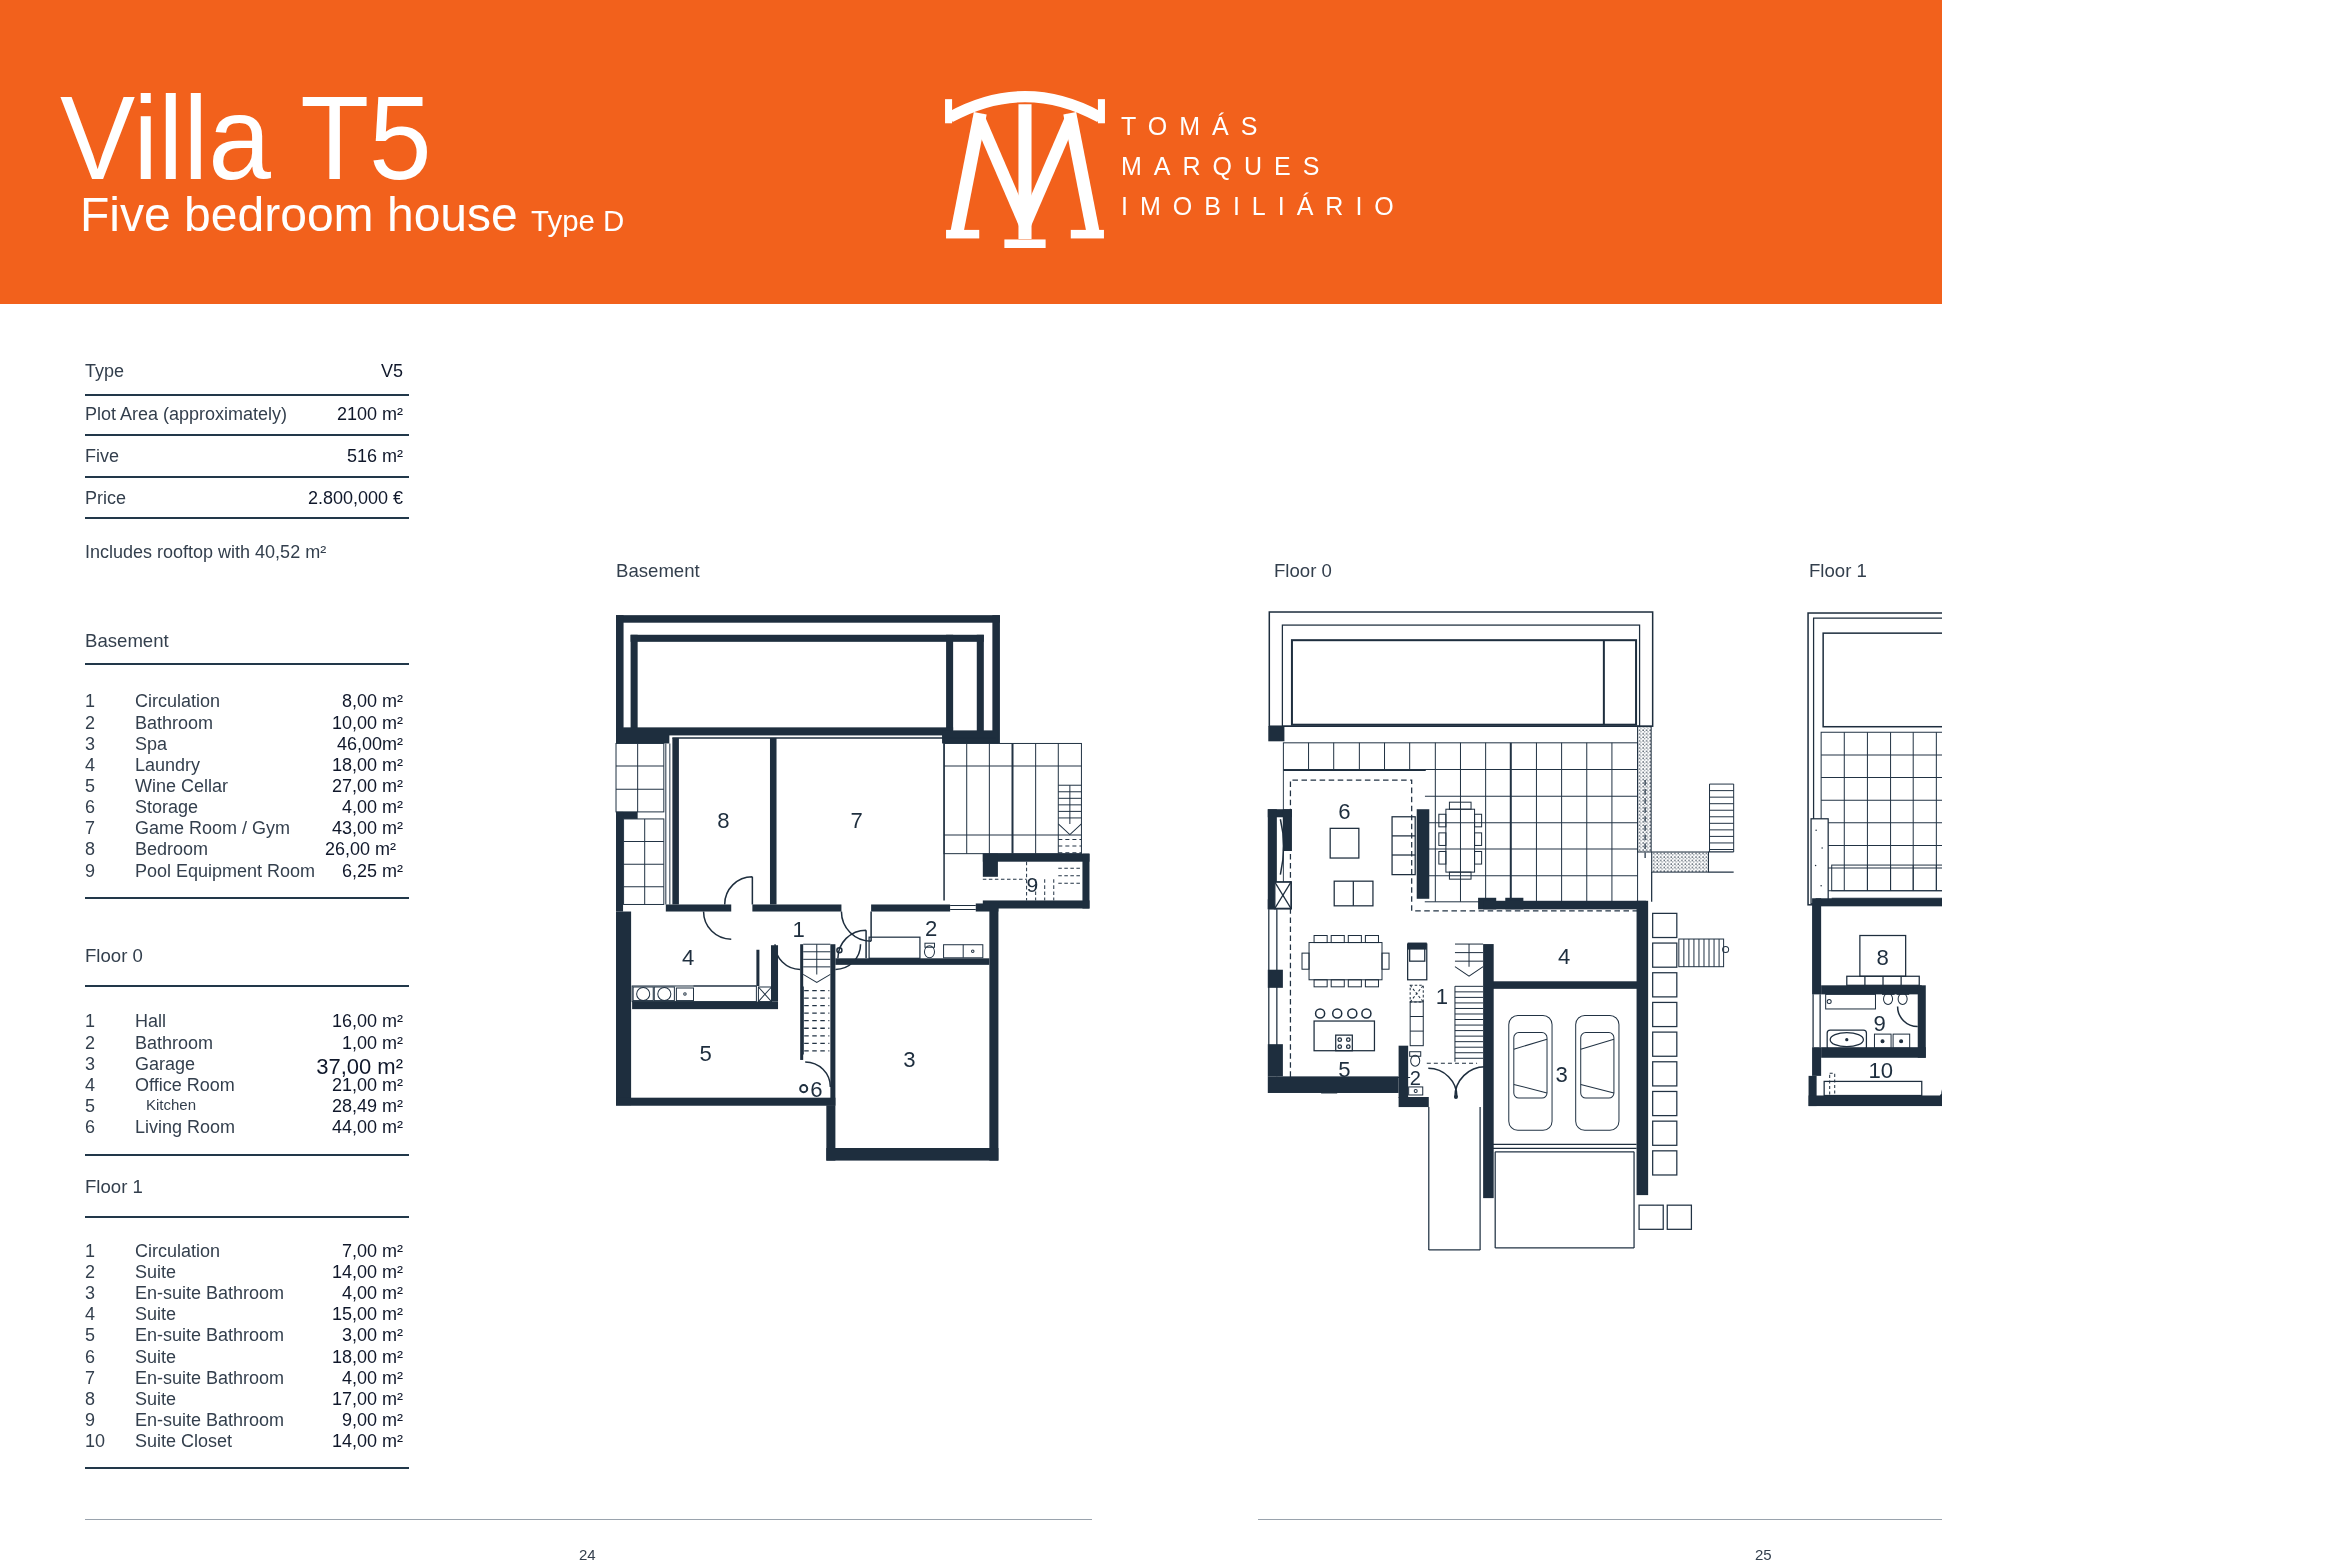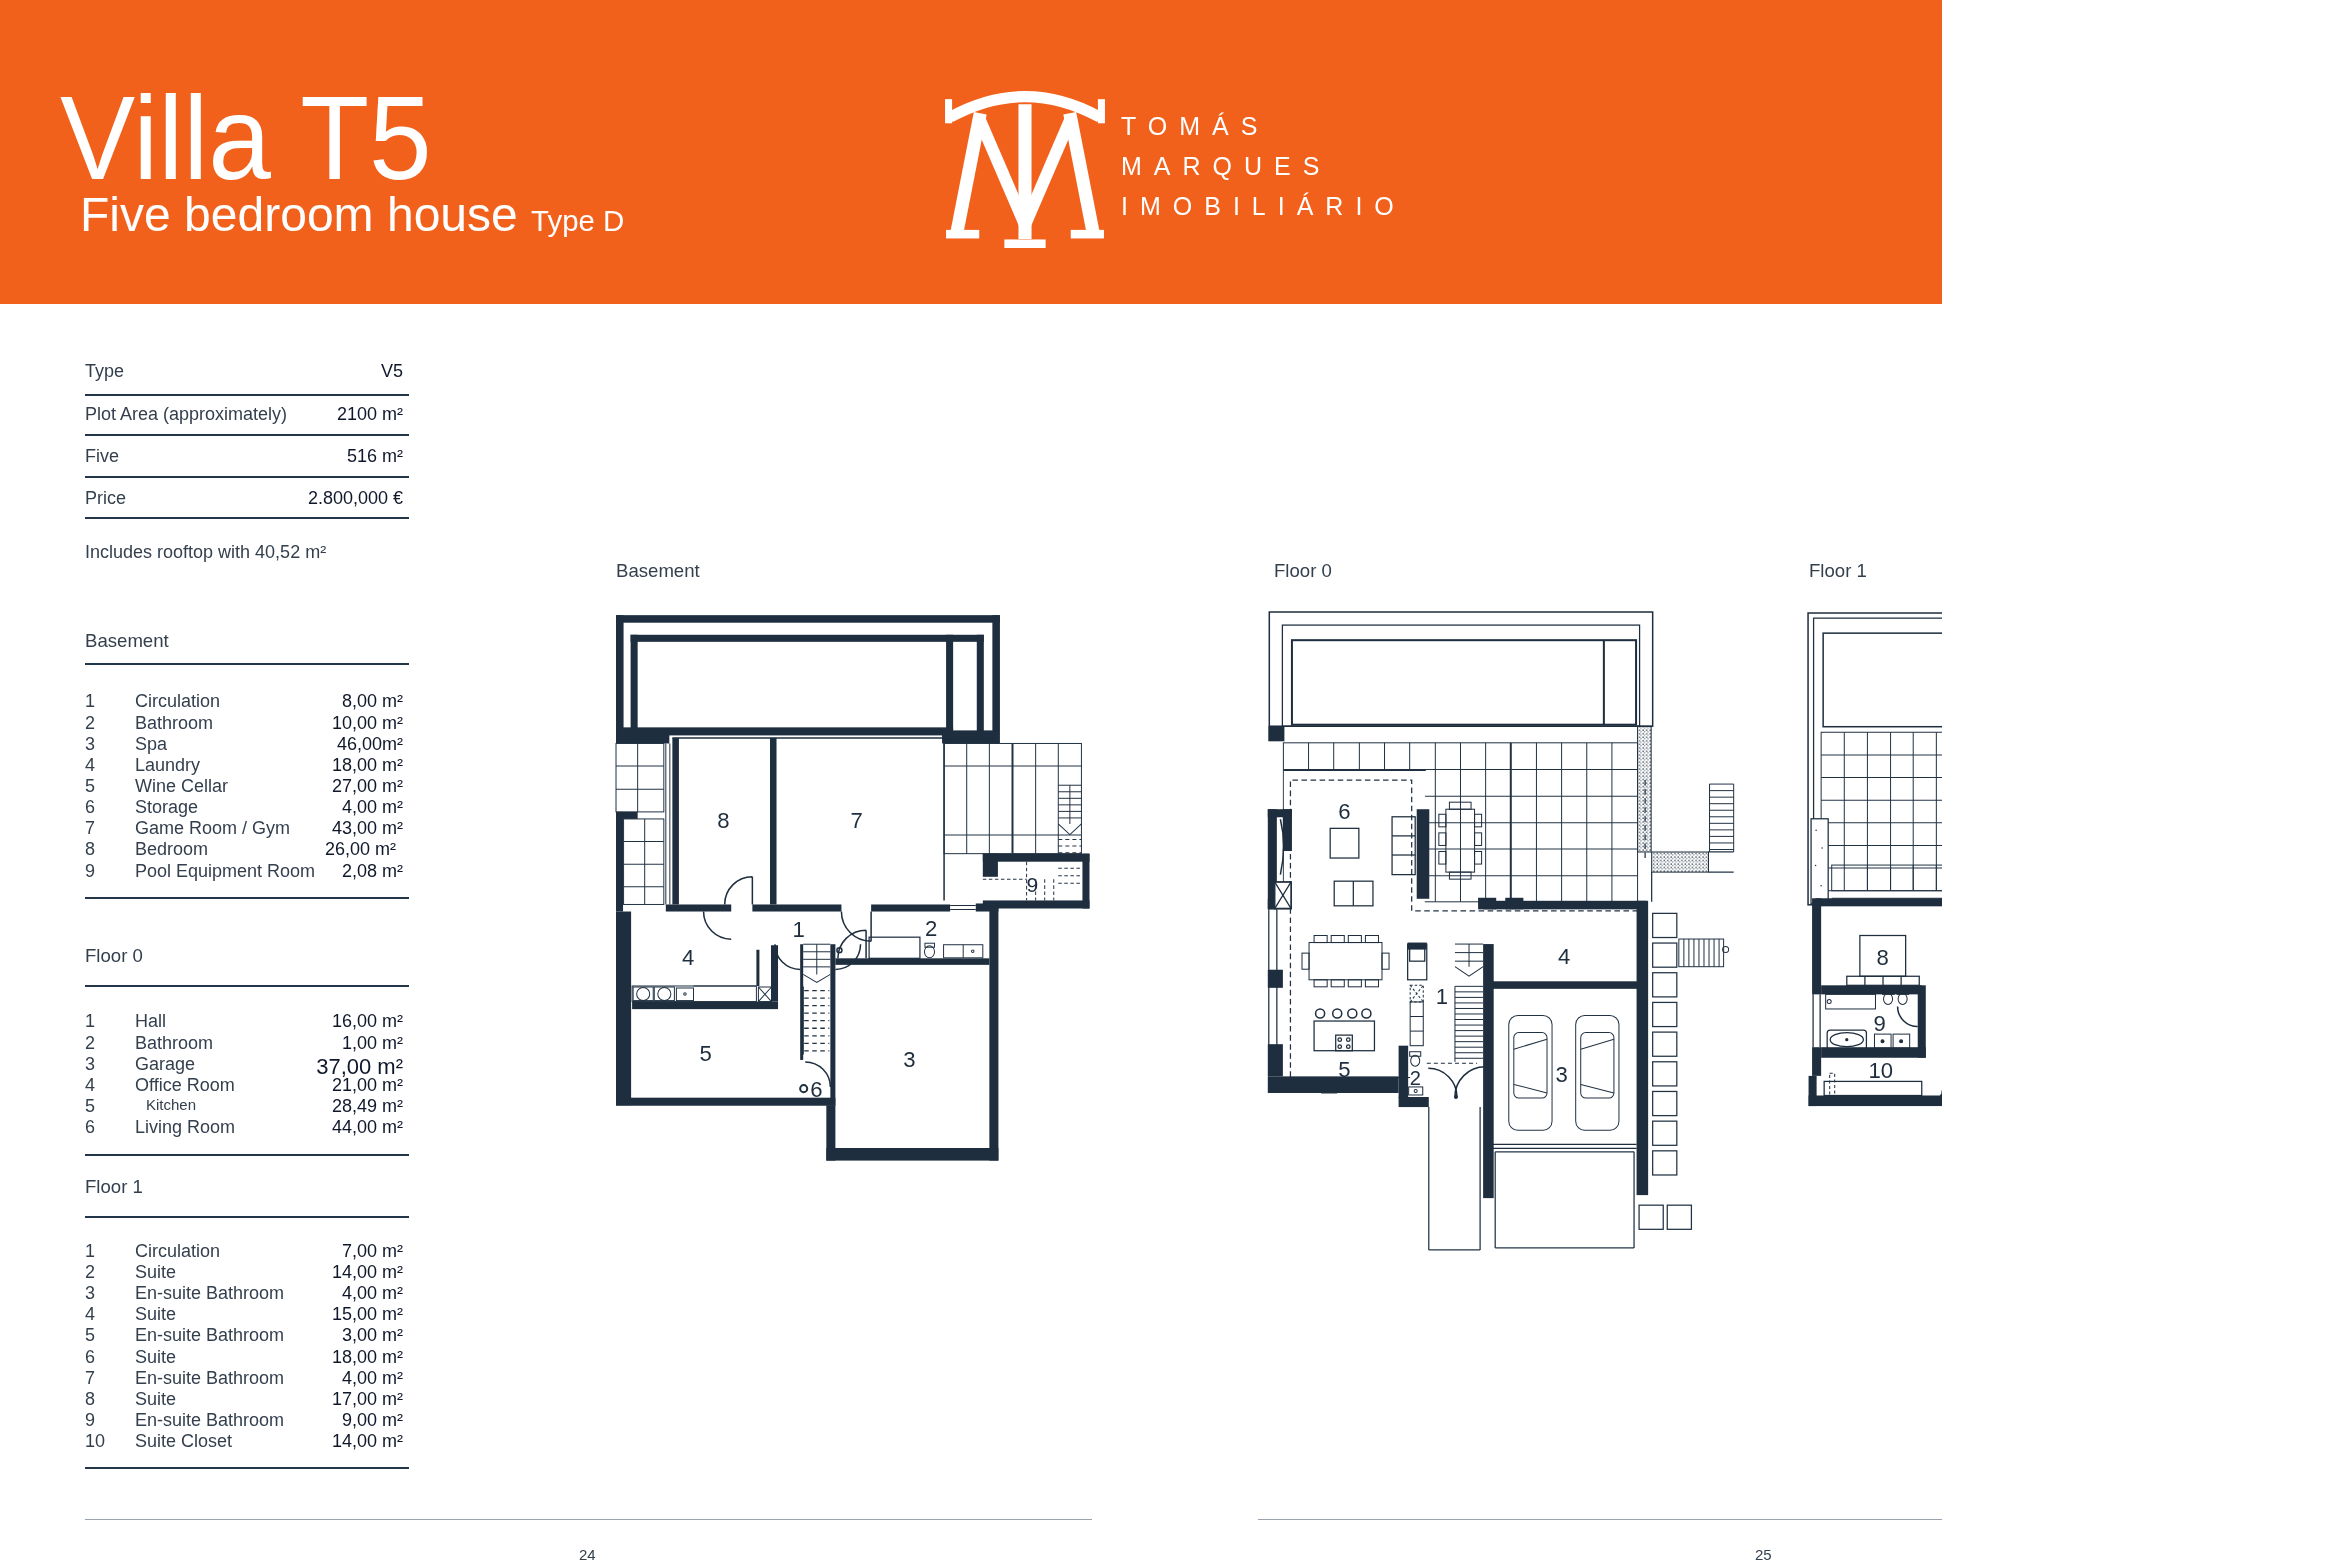--- a/index.html
+++ b/index.html
@@ -92,21 +92,21 @@
 <div class="txt" style="left:135px;top:797px;font-size:18px">Storage</div>
 <div class="val" style="left:252px;top:797px;width:151px;font-size:18px">4,00 m²</div>
 <div class="num" style="left:85px;top:818px;font-size:18px">7</div>
 <div class="txt" style="left:135px;top:818px;font-size:18px">Game Room / Gym</div>
 <div class="val" style="left:252px;top:818px;width:151px;font-size:18px">43,00 m²</div>
 <div class="num" style="left:85px;top:839px;font-size:18px">8</div>
 <div class="txt" style="left:135px;top:839px;font-size:18px">Bedroom</div>
 <div class="val" style="left:245px;top:839px;width:151px;font-size:18px">26,00 m²</div>
 <div class="num" style="left:85px;top:861px;font-size:18px">9</div>
 <div class="txt" style="left:135px;top:861px;font-size:18px">Pool Equipment Room</div>
-<div class="val" style="left:252px;top:861px;width:151px;font-size:18px">2,08 m²</div>
+<div class="val" style="left:252px;top:861px;width:151px;font-size:18px">6,25 m²</div>
 <div class="hr" style="left:85px;top:897px;width:324px"></div>
 
 <div class="txt" style="left:85px;top:945px;font-size:18.6px">Floor 0</div>
 <div class="hr" style="left:85px;top:985px;width:324px"></div>
 <div class="num" style="left:85px;top:1011px;font-size:18px">1</div>
 <div class="txt" style="left:135px;top:1011px;font-size:18px">Hall</div>
 <div class="val" style="left:252px;top:1011px;width:151px;font-size:18px">16,00 m²</div>
 <div class="num" style="left:85px;top:1033px;font-size:18px">2</div>
 <div class="txt" style="left:135px;top:1033px;font-size:18px">Bathroom</div>
 <div class="val" style="left:252px;top:1033px;width:151px;font-size:18px">1,00 m²</div>

